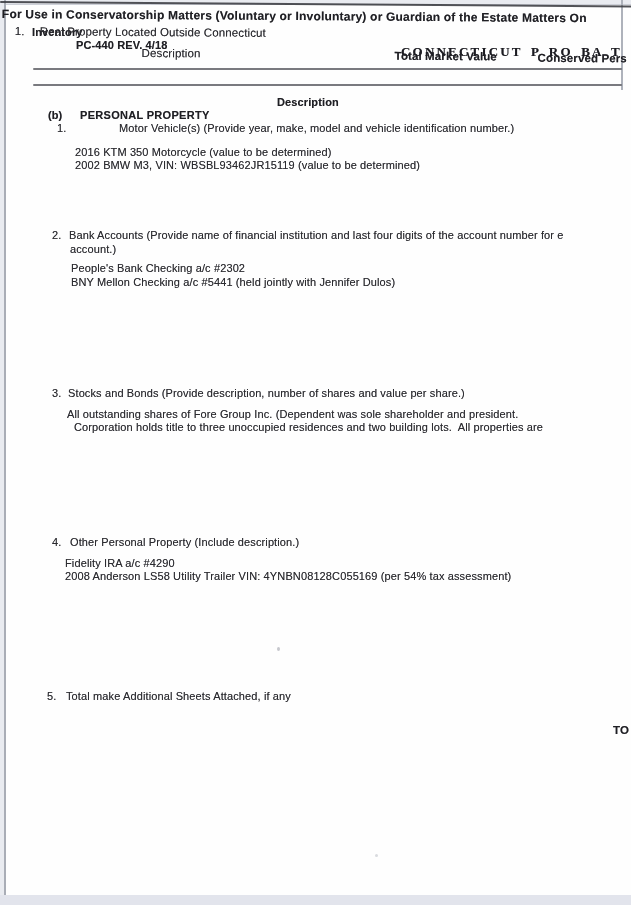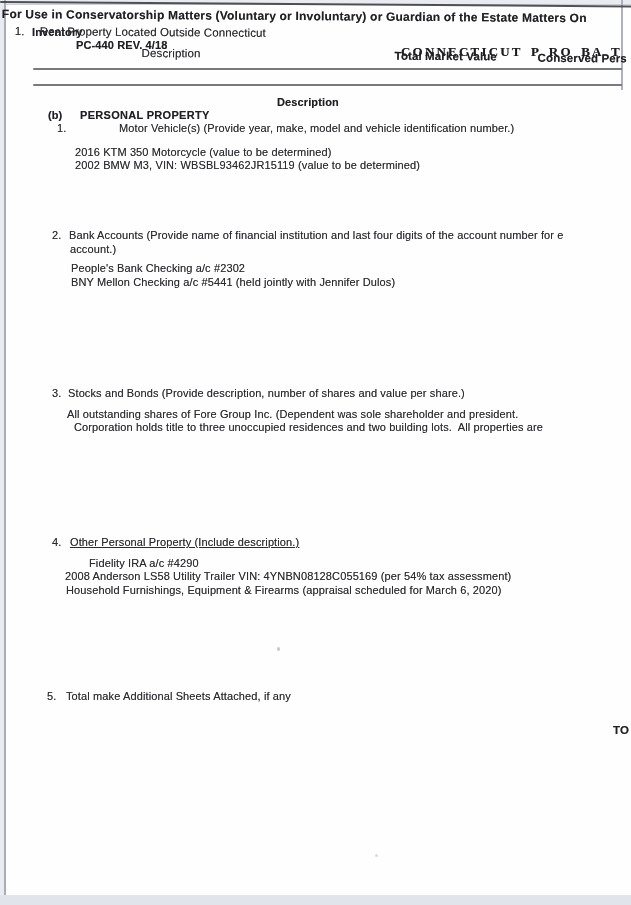--- a/index.html
+++ b/index.html
@@ -63,24 +63,23 @@
   <div class="t" style="left:70px;top:243px;">account.)</div>
   <div class="t" style="left:71px;top:262px;">People's Bank Checking a/c #2302</div>
   <div class="t" style="left:71px;top:276px;">BNY Mellon Checking a/c #5441 (held jointly with Jennifer Dulos)</div>
 
   <div class="t" style="left:52px;top:387px;">3.</div>
   <div class="t" style="left:68px;top:387px;">Stocks and Bonds (Provide description, number of shares and value per share.)</div>
   <div class="t" style="left:67px;top:408px;">All outstanding shares of Fore Group Inc. (Dependent was sole shareholder and president.</div>
   <div class="t" style="left:74px;top:421px;">Corporation holds title to three unoccupied residences and two building lots.  All properties are</div>
 
   <div class="t" style="left:52px;top:536px;">4.</div>
-  <div class="t" style="left:70px;top:536px;text-decoration:underline;">Other Personal Property (Include description.)</div>
-  <div class="t" style="left:65px;top:557px;margin-left:24px;">Fidelity IRA a/c #4290</div>
+  <div class="t" style="left:70px;top:536px;">Other Personal Property (Include description.)</div>
+  <div class="t" style="left:65px;top:557px;">Fidelity IRA a/c #4290</div>
   <div class="t" style="left:65px;top:570px;">2008 Anderson LS58 Utility Trailer VIN: 4YNBN08128C055169 (per 54% tax assessment)</div>
-  <div class="t" style="left:66px;top:584px;">Household Furnishings, Equipment &amp; Firearms (appraisal scheduled for March 6, 2020)</div>
 
   <div class="t" style="left:47px;top:690px;">5.</div>
   <div class="t" style="left:66px;top:690px;">Total make Additional Sheets Attached, if any</div>
 
   <div class="t b" style="left:613px;top:724px;font-size:11.5px;">TO</div>
 
   <div id="bottom-section">
     <div class="rule" style="left:0;top:1px;width:633px;height:2.2px;background:#3e3f45;opacity:.9;"></div>
     <div class="t b" style="left:2px;top:8px;font-size:12px;letter-spacing:.2px;">For Use in Conservatorship Matters (Voluntary or Involuntary) or Guardian of the Estate Matters On</div>
     <div class="t" style="left:15px;top:25px;font-size:11.5px;">1.</div>

